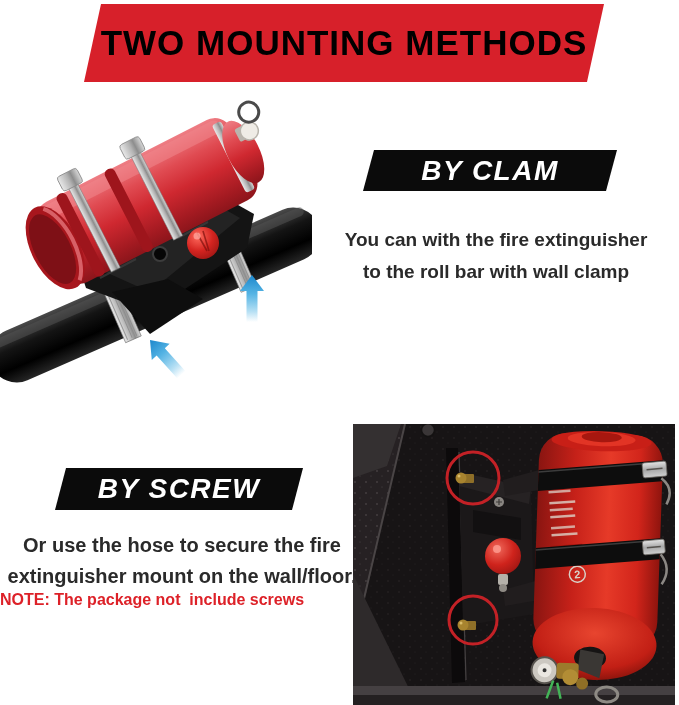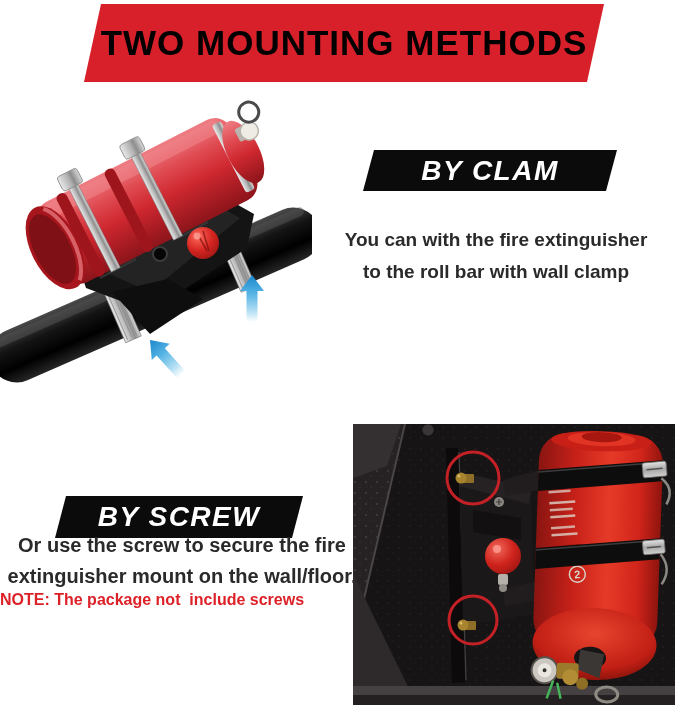--- a/index.html
+++ b/index.html
@@ -20,21 +20,21 @@
   .black-banner {
     position:absolute; background:var(--banner_black,#0b0b0b);
     display:flex; align-items:center; justify-content:center;text-align:right;
   }
   .black-banner span {
     color:#ffffff; font-weight:bold; font-style:italic; font-size:28px; letter-spacing:1.5px;
   }
   .clam-banner  { left:363px; top:150px; width:254px; height:41px;
     clip-path:polygon(11px 0, 254px 0, 243px 100%, 0 100%); }
   .screw-banner { left:55px;  top:468px; width:248px; height:42px;
-    clip-path:polygon(11px 0, 248px 0, 237px 100%, 0 100%);margin-top:28px; }
+    clip-path:polygon(11px 0, 248px 0, 237px 100%, 0 100%); }
 
   .desc { position:absolute; text-align:center; color:var(--body_text,#2a2a2a); font-weight:700; }
   .clam-desc  { left:318px; top:224px; width:356px; font-size:19px;  line-height:32px; }
   .screw-desc { left:0px;   top:530px; width:364px; font-size:20px;  line-height:31px; }
   .note {
     position:absolute; left:0; top:591px; width:352px; text-align:left;
     color:var(--note_red,#dd2128); font-weight:700; font-size:16px; white-space:pre;
   }
   svg.photo { position:absolute; display:block; }
   .photo-clam  { left:0px;   top:96px;  }
@@ -159,21 +159,21 @@
   </div>
   <div class="desc clam-desc">
     <div>You can with the fire extinguisher</div>
     <div>to the roll bar with wall clamp</div>
   </div>
 
   <div class="black-banner screw-banner">
     <span>BY SCREW</span>
   </div>
   <div class="desc screw-desc">
-    <div>Or use the screw to secure the fire</div>
+    <div>Or use the hose to secure the fire</div>
     <div>extinguisher mount on the wall/floor.</div>
   </div>
   <div class="note">NOTE: The package not  include screws</div>
 
   <svg class="photo photo-screw" width="322" height="281" viewBox="0 0 322 281" xmlns="http://www.w3.org/2000/svg">
     <defs>
       <pattern id="b-speck" width="11" height="11" patternUnits="userSpaceOnUse">
         <circle cx="2" cy="3" r="0.8" fill="#575254"></circle>
         <circle cx="7" cy="8" r="0.6" fill="#464143"></circle>
       </pattern>

